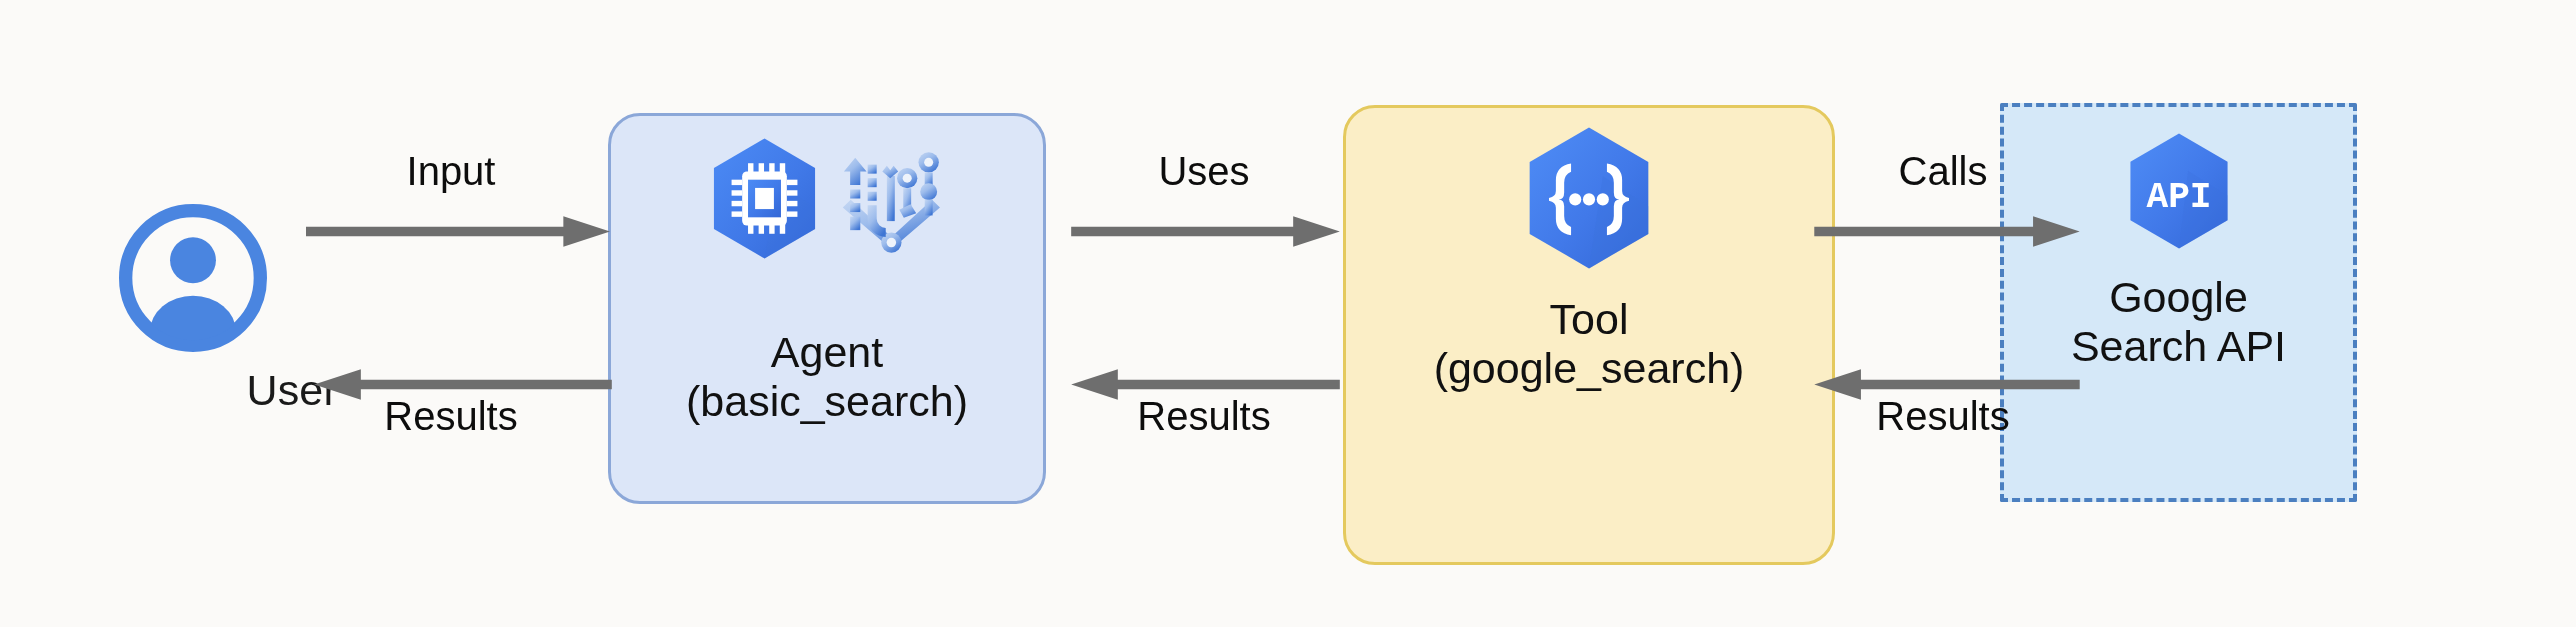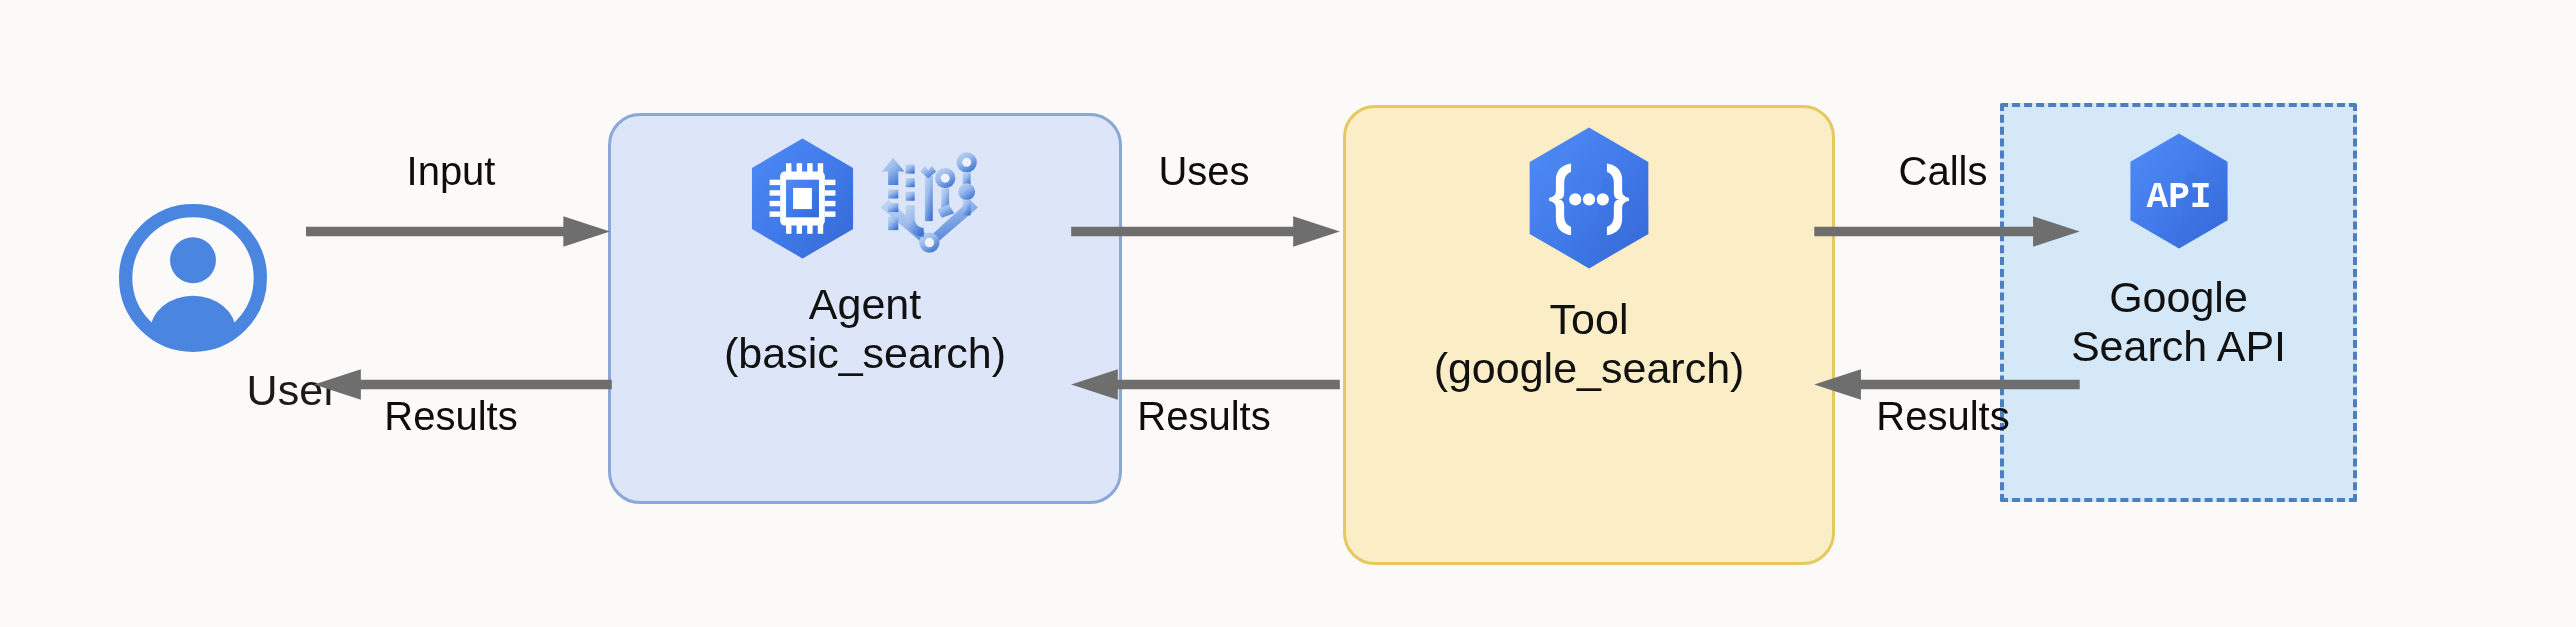--- a/index.html
+++ b/index.html
@@ -45,25 +45,26 @@
   .node-box {
     box-sizing: border-box;
     display: flex;
     flex-direction: column;
     align-items: center;
   }
 
   #agent-node {
     left: 608px;
     top: 113px;
-    width: 514px;
+    width: 438px;
     height: 391px;
     background: #dce6f8;
     border: 3.2px solid #8ba7d8;
     border-radius: 32px;
+    gap: 48px;
   }
 
   #tool-node {
     left: 1343px;
     top: 105px;
     width: 492px;
     height: 460px;
     background: #fbeec6;
     border: 3.2px solid #e4c95e;
     border-radius: 32px;

